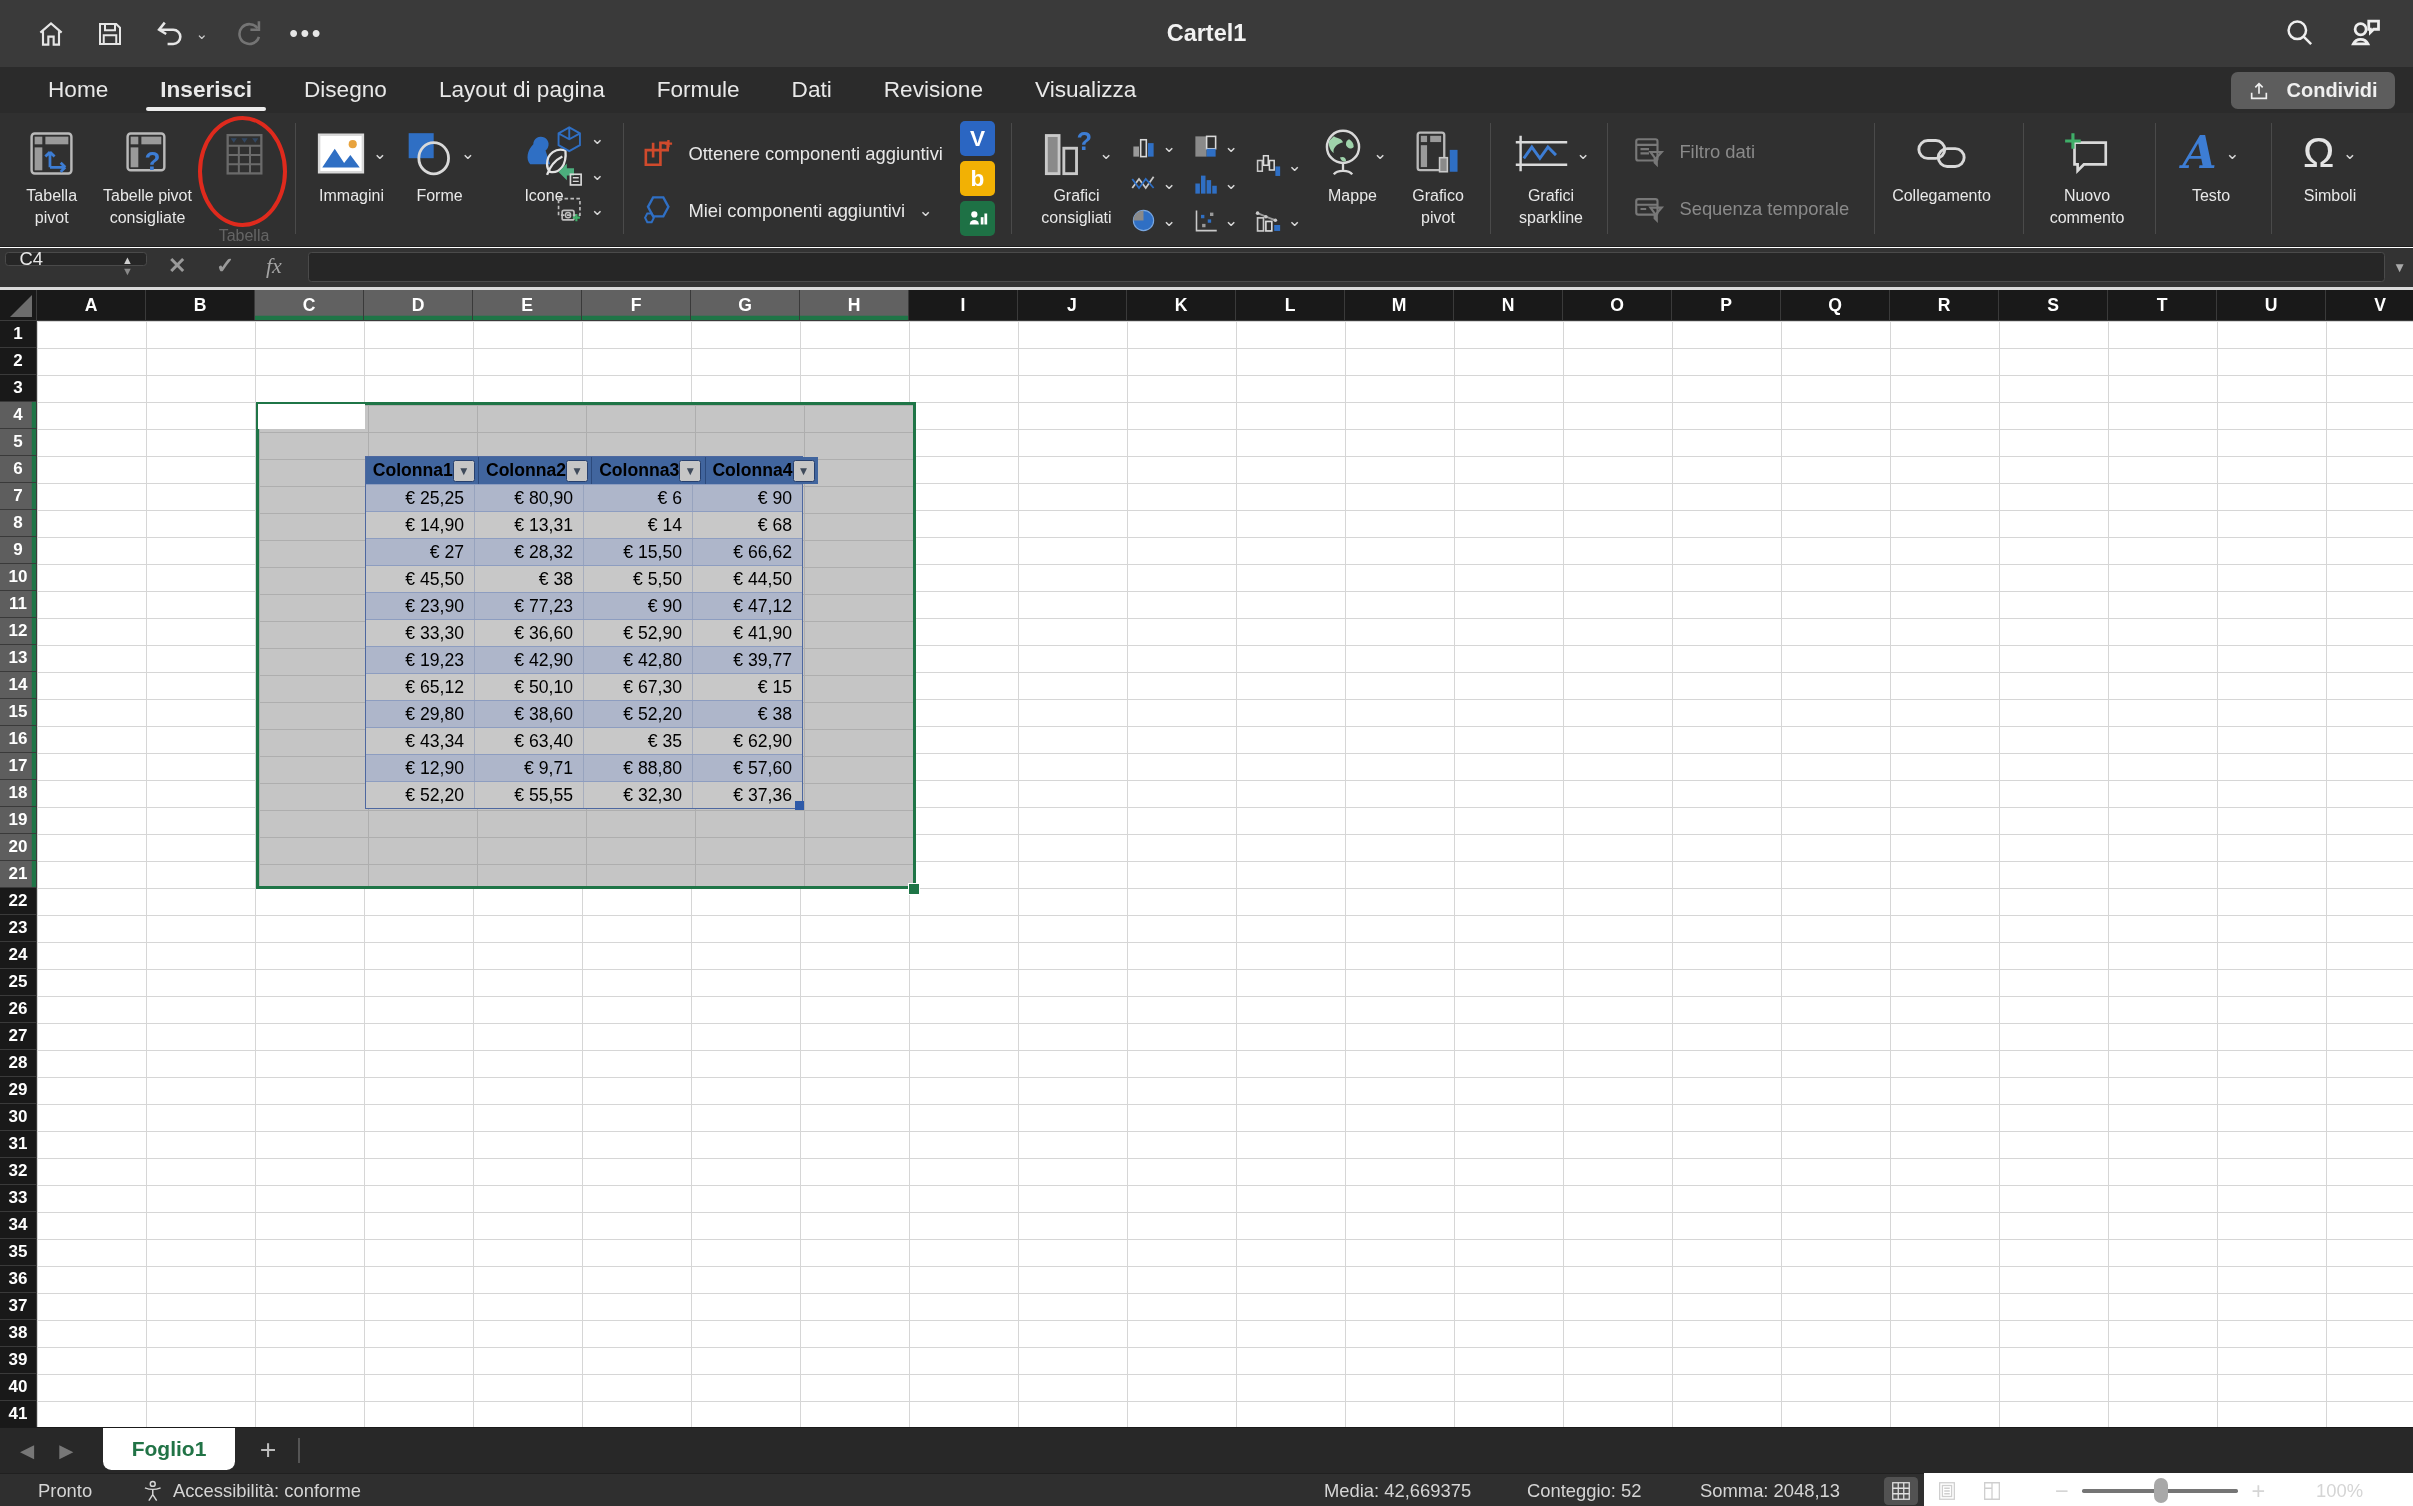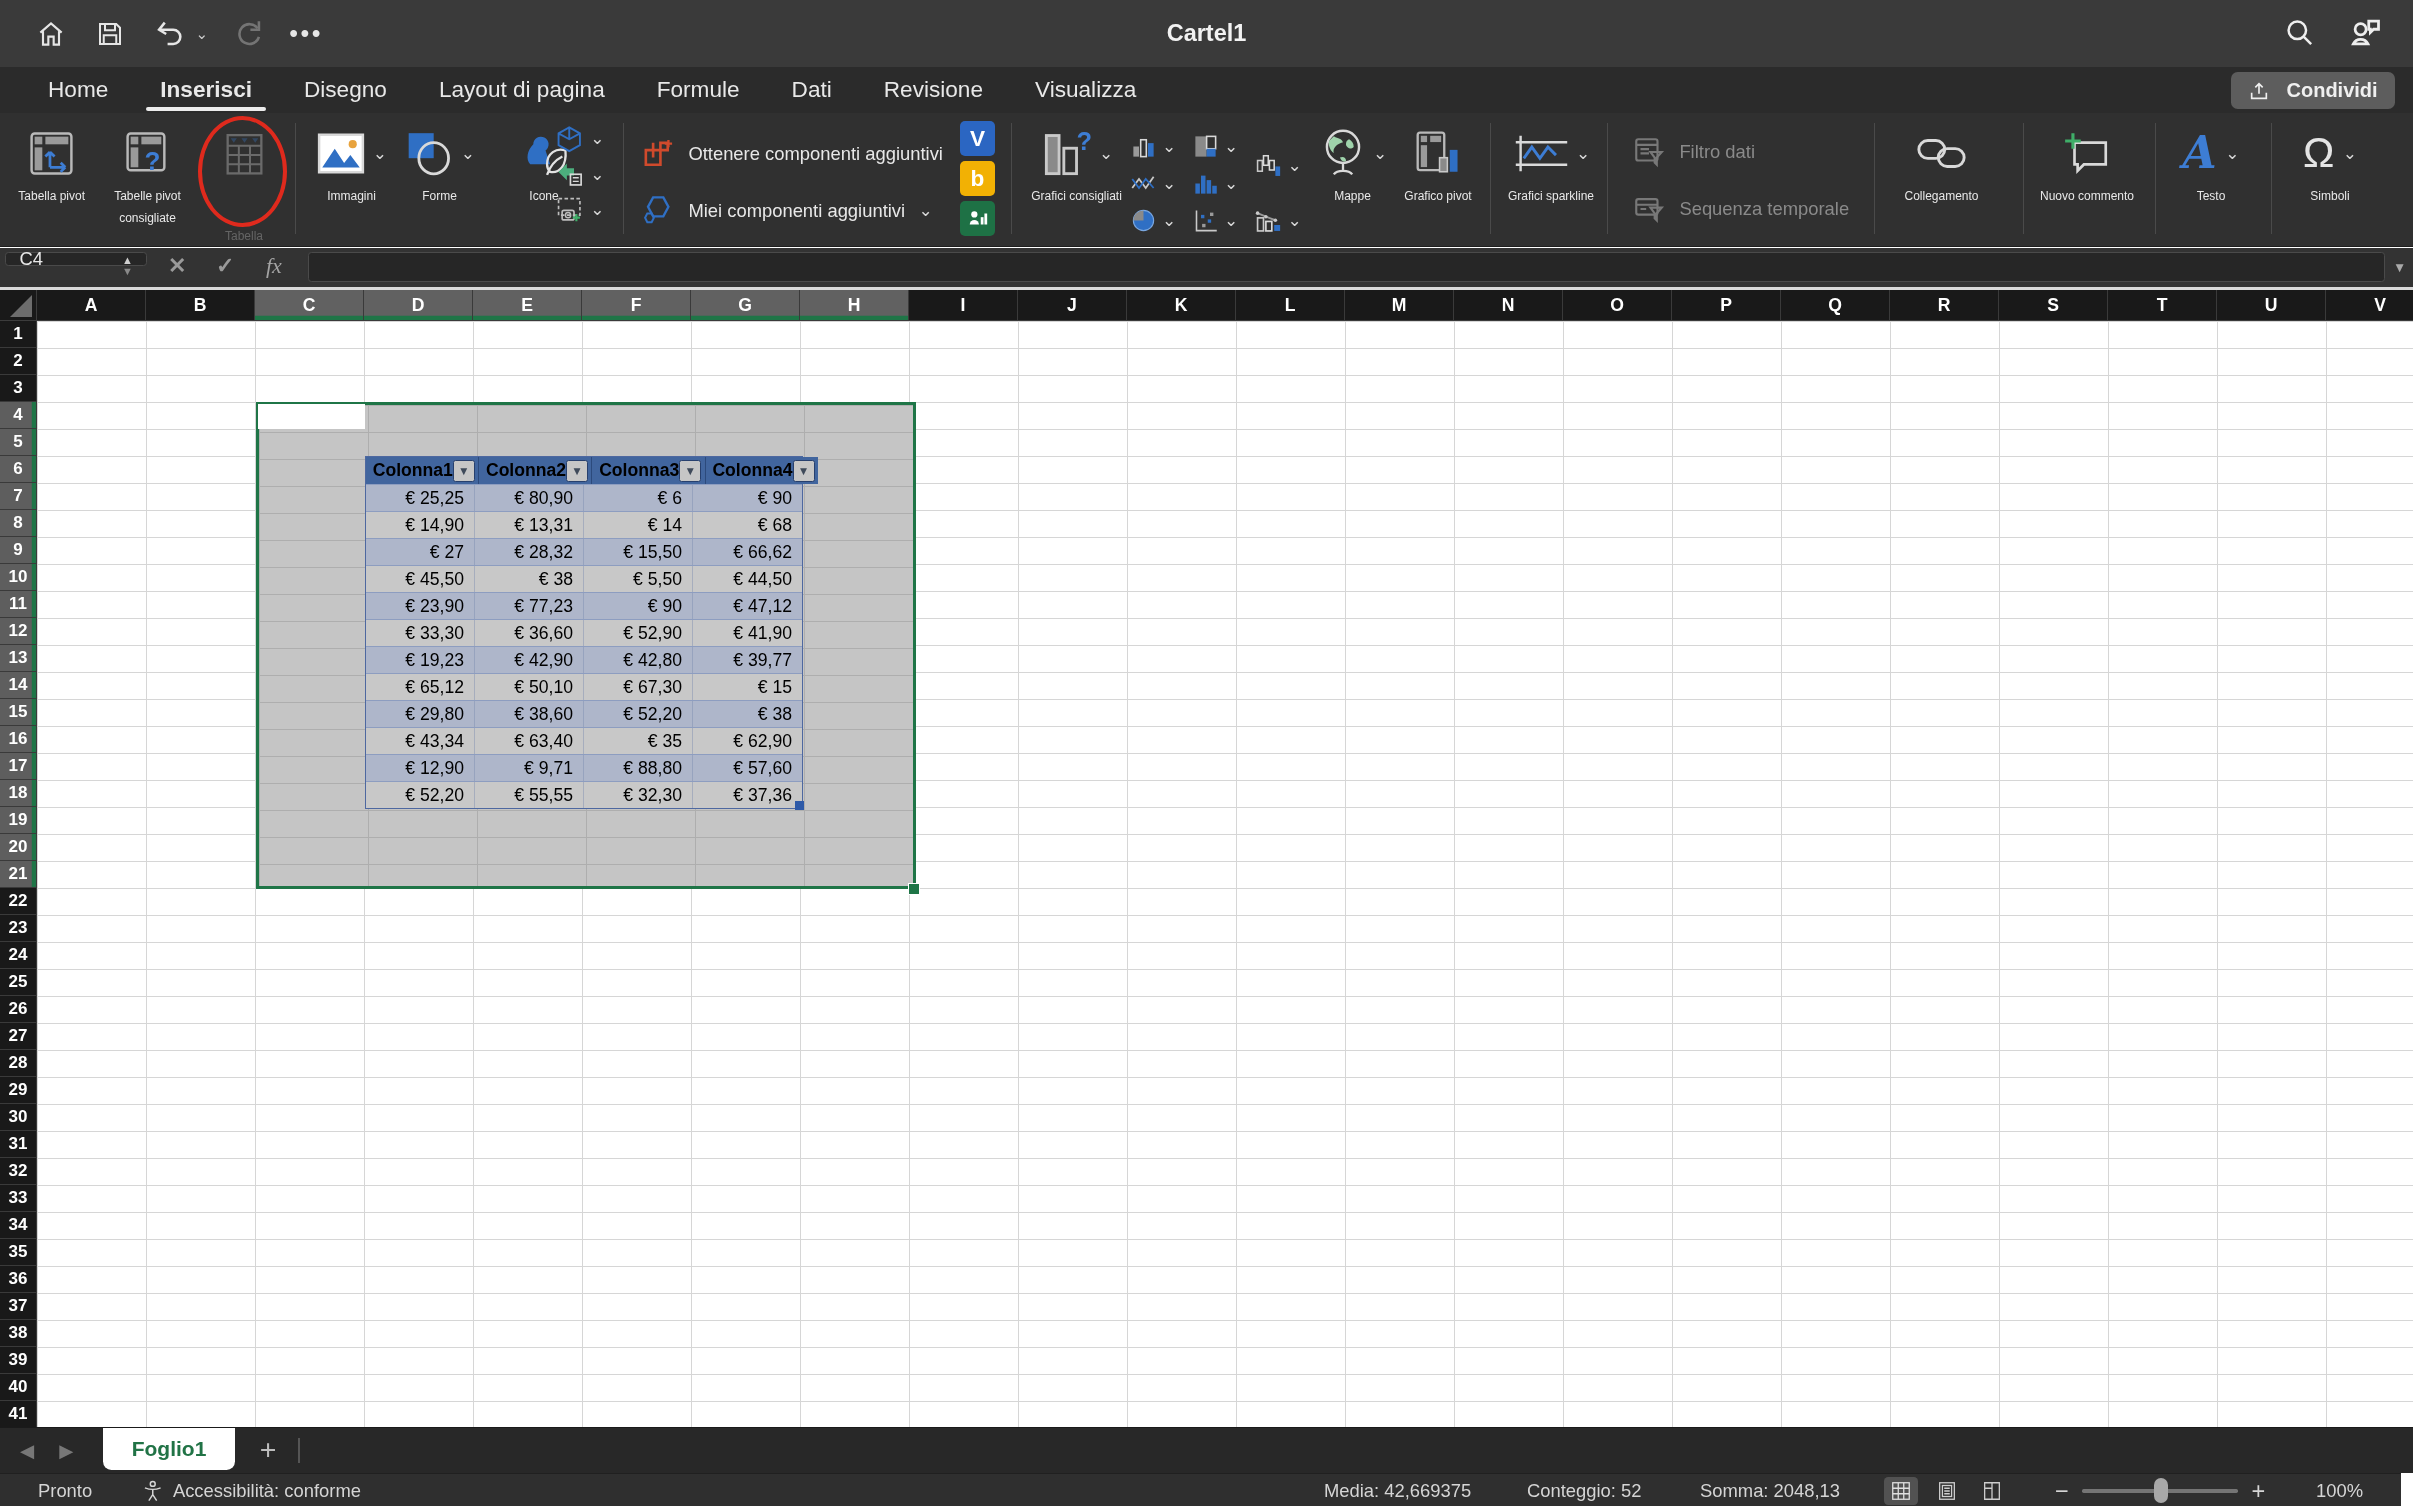--- a/index.html
+++ b/index.html
@@ -25,21 +25,21 @@
   .tab.active { font-weight:700; }
   .tab.active::after { content:""; position:absolute; left:11.7px; right:11.7px; bottom:1.7px; height:4.2px; border-radius:2.5px; background:#ececec; }
   .share-btn { position:absolute; right:18.4px; top:5px; height:37px; background:#5d5d5d; border-radius:6.7px;
     display:flex; align-items:center; gap:17px; padding:0 17px; color:#f0f0f0; font-size:20px; font-weight:600; }
 
   
   .ribbon { position:absolute; left:0; top:113px; width:2413px; height:134px; background:#303030; border-bottom:0.8px solid #1e1e1e; }
   .rsep { position:absolute; top:10px; height:111px; width:0.8px; background:#4a4a4a; }
   .rbtn { position:absolute; top:8.4px; display:flex; flex-direction:column; align-items:center; }
   .ricon { height:64px; display:flex; align-items:center; justify-content:center; }
-  .rlabel { color:#e8e8e8; font-size:12px; line-height:22px; text-align:center; white-space:pre-line; }
+  .rlabel { color:#e8e8e8; font-size:16px; line-height:22px; text-align:center; white-space:pre-line; }
   .rlabel.gray { color:#8f8f8f; }
   .chev { color:#d8d8d8; font-size:17px; }
   .rowbtn { position:absolute; display:flex; align-items:center; gap:13.4px; color:#e8e8e8; font-size:18.4px; }
   .rowbtn.disabled { color:#8a8a8a; }
   .ministack { position:absolute; display:flex; flex-direction:column; gap:6.7px; }
   .ministack .mini { display:flex; align-items:center; gap:6.7px; }
   .chartgrid { position:absolute; left:1130px; top:15px; display:grid; grid-template-columns:repeat(3,62px); grid-auto-rows:37px; align-items:center; }
   .cg { display:flex; align-items:center; gap:5px; }
   .red-circle { position:absolute; left:198px; top:2.5px; width:89px; height:111px; border:4.2px solid #df2a1d; border-radius:50%; z-index:5; }
   .sq-logo { width:35px; height:35px; border-radius:5px; display:flex; align-items:center; justify-content:center;
@@ -98,21 +98,21 @@
   
   .sheetbar { position:absolute; left:0; top:1427px; width:2413px; height:46px; background:#282828; border-top:0.8px solid #1a1a1a; }
   .nav-arrows { position:absolute; left:20px; top:0; height:46px; display:flex; align-items:center; gap:25px; color:#777; font-size:18.4px; }
   .sheettab { position:absolute; left:103px; top:0; width:132px; height:42px; background:#fff; border-radius:0 0 8.4px 8.4px;
     display:flex; align-items:center; justify-content:center; color:#217346; font-size:21px; font-weight:700; }
   .addsheet { position:absolute; left:251px; top:0; height:42px; width:34px; display:flex; align-items:center; justify-content:center;
     color:#bdbdbd; font-size:28.5px; font-weight:400; }
   .tabdiv { position:absolute; left:298px; top:10px; width:1.7px; height:25px; background:#555; }
 
   
-  .statusbar { position:absolute; left:0; top:1473px; width:2401px; height:34px; background:#2f2f2f; border-top:0.8px solid #202020;
+  .statusbar { position:absolute; left:0; top:1473px; width:1924px; height:34px; background:#2f2f2f; border-top:0.8px solid #202020;
     color:#d5d5d5; font-size:18.4px; }
   .sb-item { position:absolute; top:0; height:34px; display:flex; align-items:center; gap:8.4px; }
   .viewbox { width:34px; height:28.5px; display:flex; align-items:center; justify-content:center; border-radius:4.2px; }
   .viewbox.active { background:#525252; }
   .zoomtrack { position:relative; width:156px; height:3.4px; background:#757575; border-radius:1.7px; }
   .zoomknob { position:absolute; left:72px; top:-11px; width:14.2px; height:25px; border-radius:7.5px; background:#a8a8a8; }
   svg { display:block; }
 </style>
 </head>
 <body>

